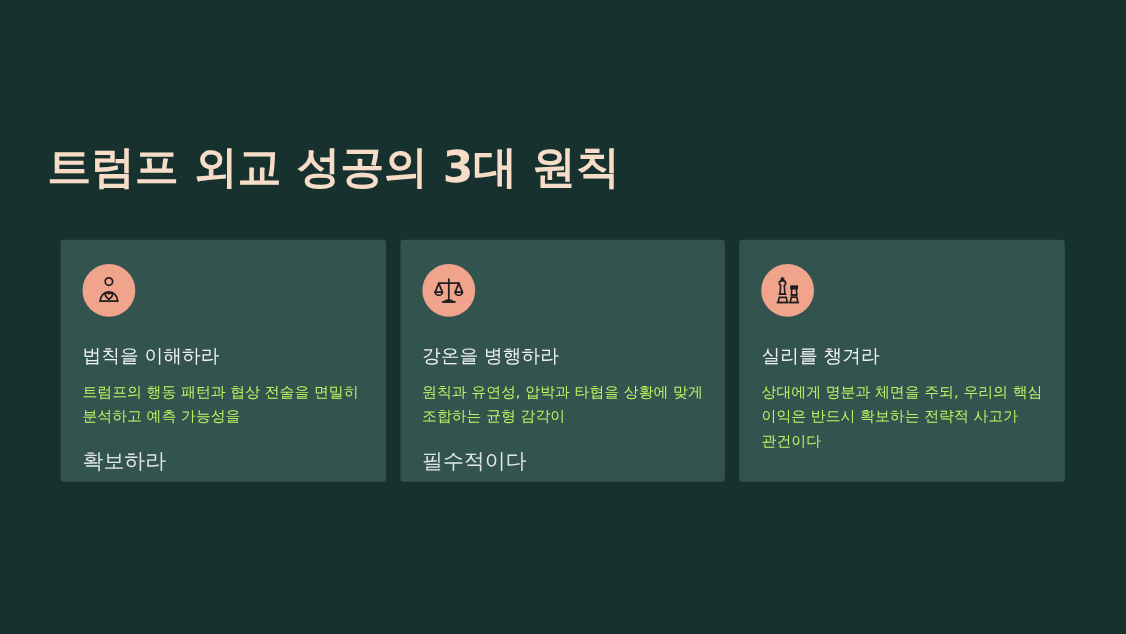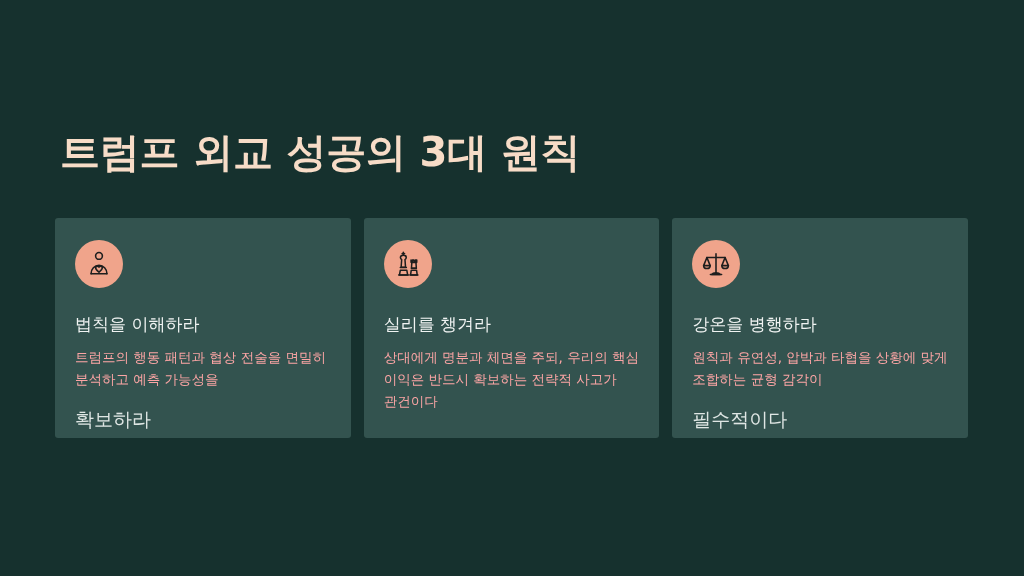--- a/index.html
+++ b/index.html
@@ -19,21 +19,21 @@
   .slide {
     position: absolute;
     inset: 0;
     width: 1024px;
     height: 576px;
     background: #16312e;
   }
 
   .slide-title {
     position: absolute;
-    left: 60px;
+    left: 43px;
     top: 127px;
     font-size: 40px;
     font-weight: 700;
     line-height: 1.25;
     letter-spacing: -0.2px;
     color: #f7dcc7;
     white-space: nowrap;
   }
 
   .cards {
@@ -79,21 +79,21 @@
     line-height: 1.3;
     color: #f0f3f2;
     white-space: nowrap;
   }
 
   .card-body {
     margin-top: 12px;
     font-size: 13.5px;
     font-weight: 400;
     line-height: 1.62;
-    color: #fca5a5;
+    color: #bef264;
     word-break: keep-all;
   }
 
   .card-body-tail {
     margin-top: 13px;
     font-size: 19px;
     font-weight: 400;
     line-height: 1.62;
     color: #dfe6e4;
   }
@@ -118,20 +118,38 @@
           <path d="M12 19.0c-1.55-1.3-2.85-2.3-2.85-3.6 0-0.85 0.65-1.5 1.45-1.5 0.6 0 1.1 0.32 1.4 0.8 0.3-0.48 0.8-0.8 1.4-0.8 0.8 0 1.45 0.65 1.45 1.5 0 1.3-1.3 2.3-2.85 3.6z"></path>
         </svg>
       </div>
       <div class="card-heading">법칙을 이해하라</div>
       <div class="card-body">트럼프의 행동 패턴과 협상 전술을 면밀히 분석하고 예측 가능성을</div>
       <div class="card-body-tail">확보하라</div>
     </div>
 
     <div class="card">
       <div class="icon-circle">
+        <svg width="28" height="28" viewBox="0 0 24 24" fill="none" stroke="#1e1e1e" stroke-width="1.35" stroke-linecap="round" stroke-linejoin="round">
+          <path d="M12 3.2v16.4"></path>
+          <path d="M4.2 6.4h15.6"></path>
+          <path d="M7.2 21h9.6"></path>
+          <path d="M12 19.6c-1.7 0-3.1 0.6-3.6 1.4h7.2c-0.5-0.8-1.9-1.4-3.6-1.4z"></path>
+          <path d="M4.2 6.4 1.4 13.4h5.6z"></path>
+          <path d="M1.4 13.4c0 1.4 1.25 2.5 2.8 2.5s2.8-1.1 2.8-2.5"></path>
+          <path d="M19.8 6.4 17 13.4h5.6z"></path>
+          <path d="M17 13.4c0 1.4 1.25 2.5 2.8 2.5s2.8-1.1 2.8-2.5"></path>
+        </svg>
+      </div>
+      <div class="card-heading">강온을 병행하라</div>
+      <div class="card-body">원칙과 유연성, 압박과 타협을 상황에 맞게 조합하는 균형 감각이</div>
+      <div class="card-body-tail">필수적이다</div>
+    </div>
+
+    <div class="card">
+      <div class="icon-circle">
         <svg width="28" height="28" viewBox="0 0 24 24" fill="none" stroke="#1e1e1e" stroke-width="1.3" stroke-linecap="round" stroke-linejoin="round">
 
           <path d="M8 2.0v2.4"></path>
           <path d="M6.9 3.2h2.2"></path>
           <path d="M8 4.4c-1.5 0-2.5 0.9-2.5 2.0 0 0.8 0.5 1.4 1.1 1.8l-0.5 6.6h3.8l-0.5-6.6c0.6-0.4 1.1-1.0 1.1-1.8 0-1.1-1.0-2.0-2.5-2.0z"></path>
           <path d="M5.4 15.0h5.2"></path>
           <path d="M4.7 21.4h7.0l-0.7-4.0H5.4z"></path>
           <path d="M4.0 21.4h8.4"></path>
 
           <path d="M14.6 8.6v2.0h4.9v-2.0h-1.1v0.9h-1.3v-0.9h-1.3v0.9h-1.2z"></path>
@@ -139,32 +157,14 @@
           <path d="M14.95 15.6h4.2"></path>
           <path name="base" d="M14.2 21.4h5.7l-0.6-4.1h-4.5z"></path>
           <path d="M13.6 21.4h6.9"></path>
         </svg>
       </div>
       <div class="card-heading">실리를 챙겨라</div>
       <div class="card-body">상대에게 명분과 체면을 주되, 우리의 핵심 이익은 반드시 확보하는 전략적 사고가 관건이다</div>
 
     </div>
 
-    <div class="card">
-      <div class="icon-circle">
-        <svg width="28" height="28" viewBox="0 0 24 24" fill="none" stroke="#1e1e1e" stroke-width="1.35" stroke-linecap="round" stroke-linejoin="round">
-          <path d="M12 3.2v16.4"></path>
-          <path d="M4.2 6.4h15.6"></path>
-          <path d="M7.2 21h9.6"></path>
-          <path d="M12 19.6c-1.7 0-3.1 0.6-3.6 1.4h7.2c-0.5-0.8-1.9-1.4-3.6-1.4z"></path>
-          <path d="M4.2 6.4 1.4 13.4h5.6z"></path>
-          <path d="M1.4 13.4c0 1.4 1.25 2.5 2.8 2.5s2.8-1.1 2.8-2.5"></path>
-          <path d="M19.8 6.4 17 13.4h5.6z"></path>
-          <path d="M17 13.4c0 1.4 1.25 2.5 2.8 2.5s2.8-1.1 2.8-2.5"></path>
-        </svg>
-      </div>
-      <div class="card-heading">강온을 병행하라</div>
-      <div class="card-body">원칙과 유연성, 압박과 타협을 상황에 맞게 조합하는 균형 감각이</div>
-      <div class="card-body-tail">필수적이다</div>
-    </div>
-
   </div>
 </div>
 
 </body></html>

